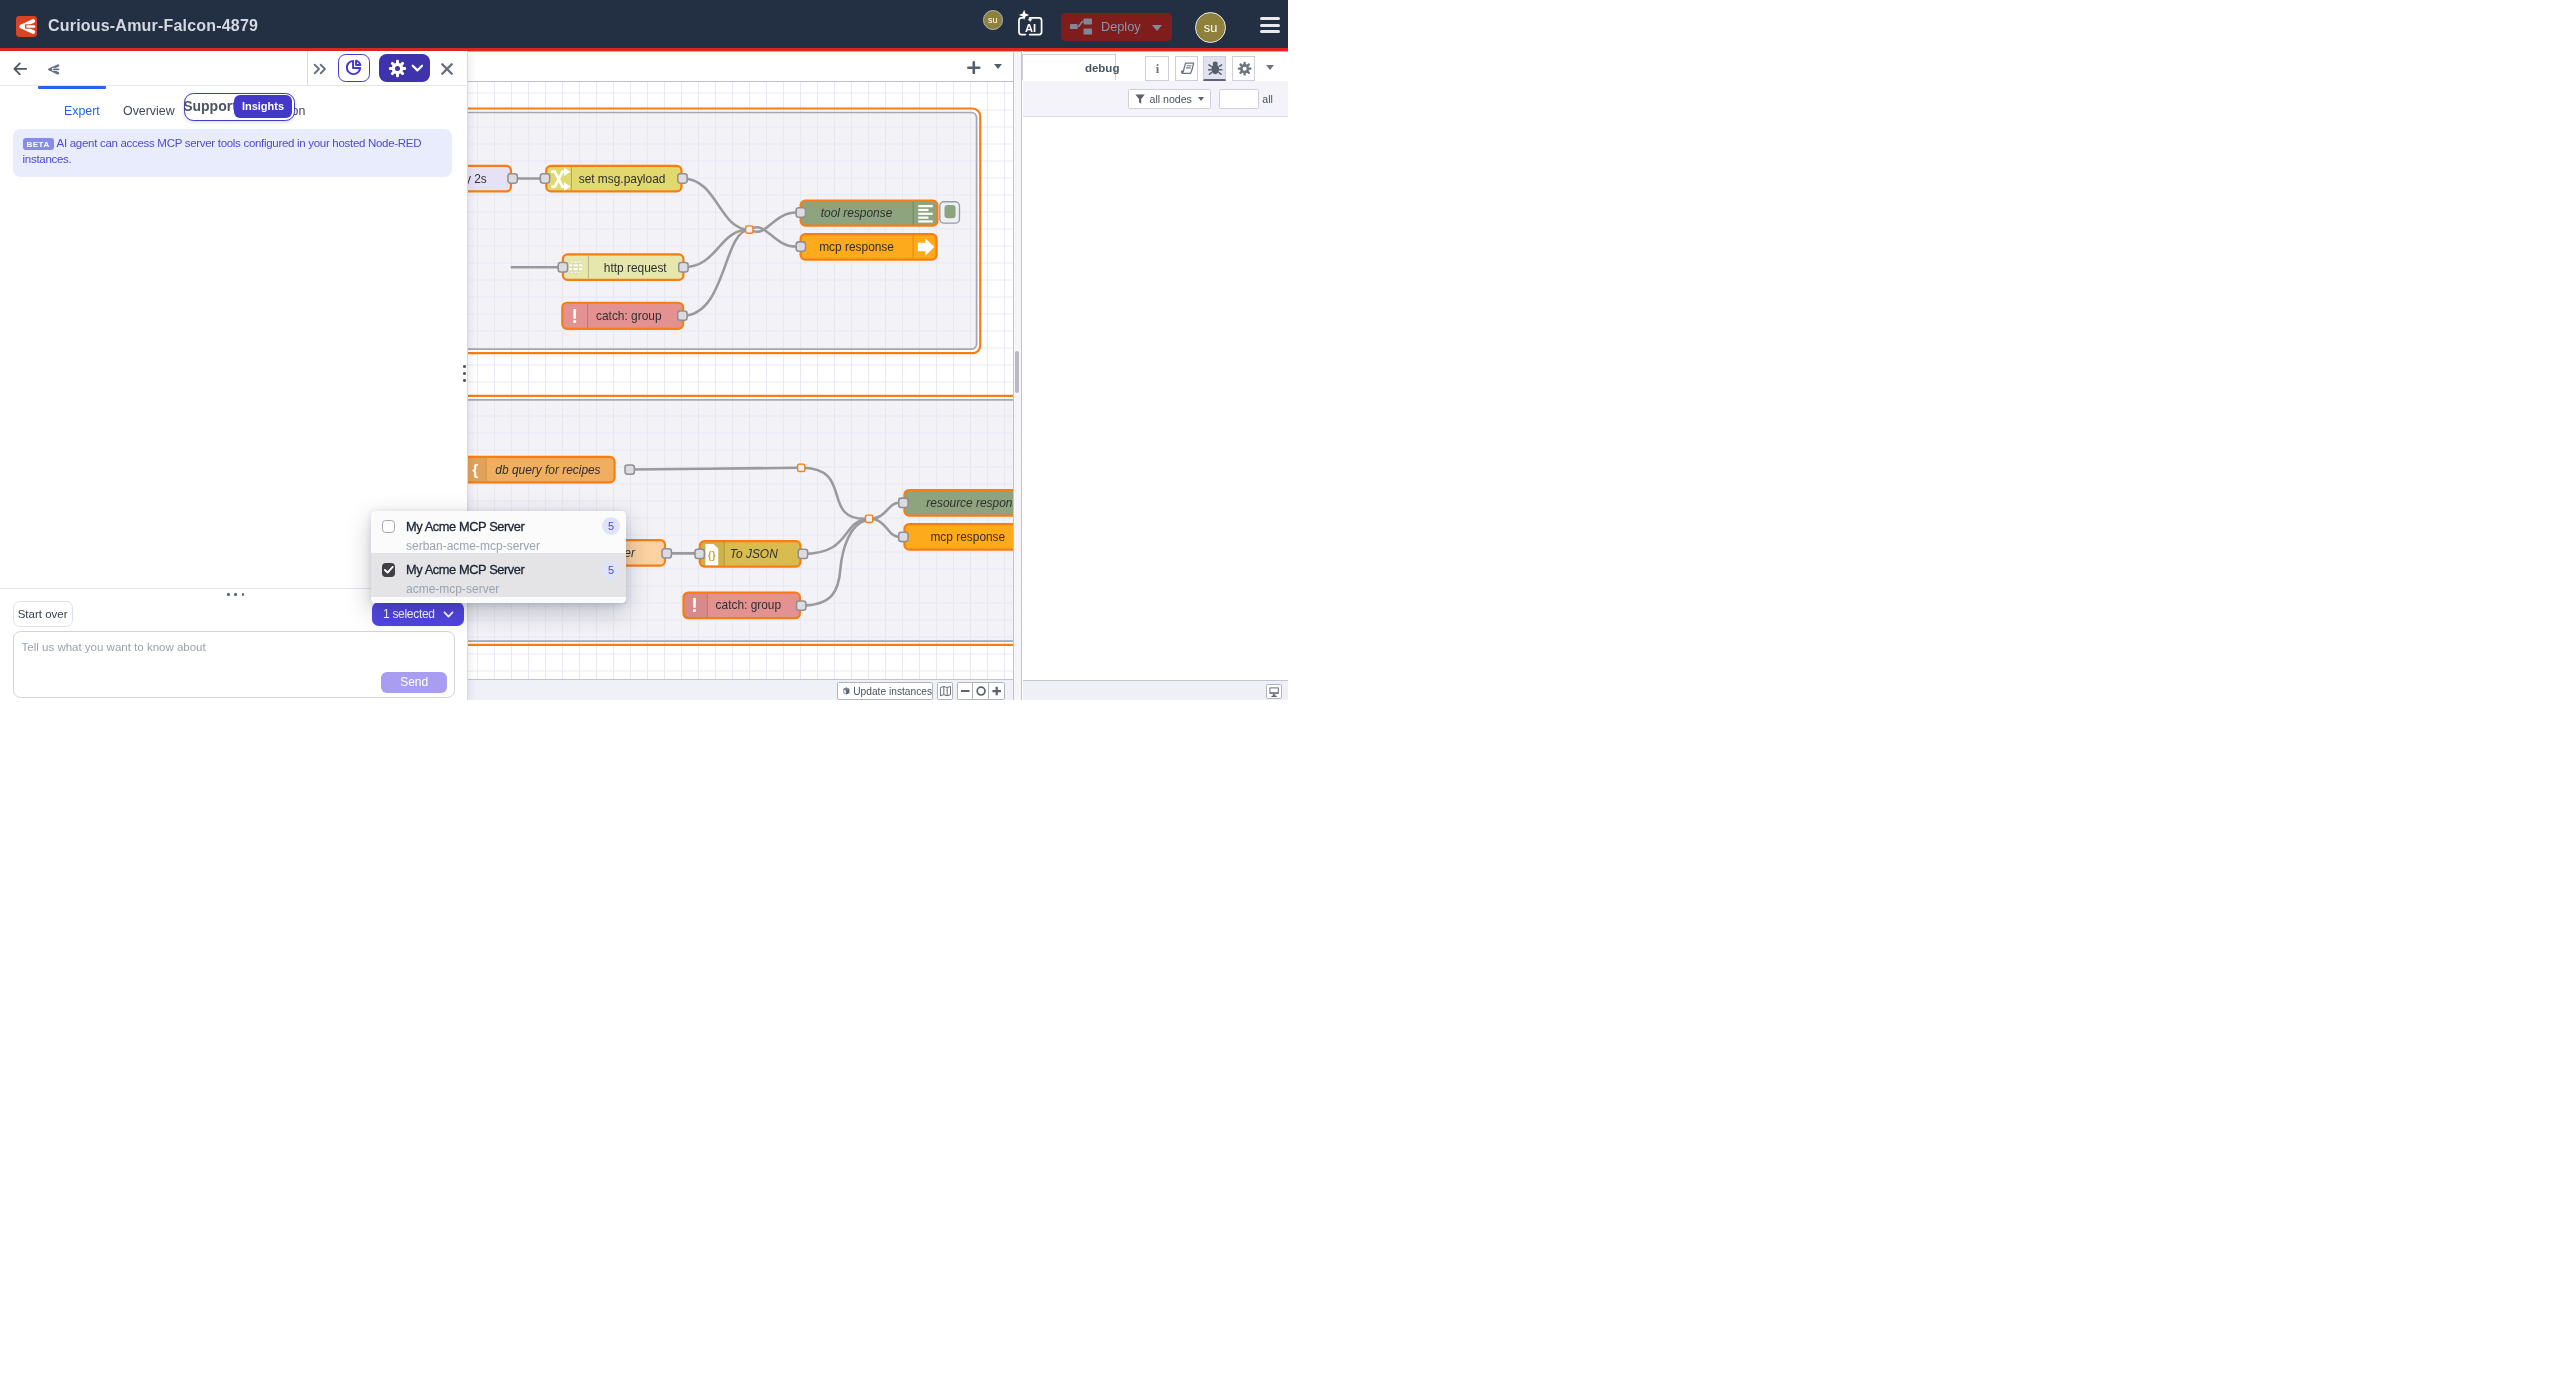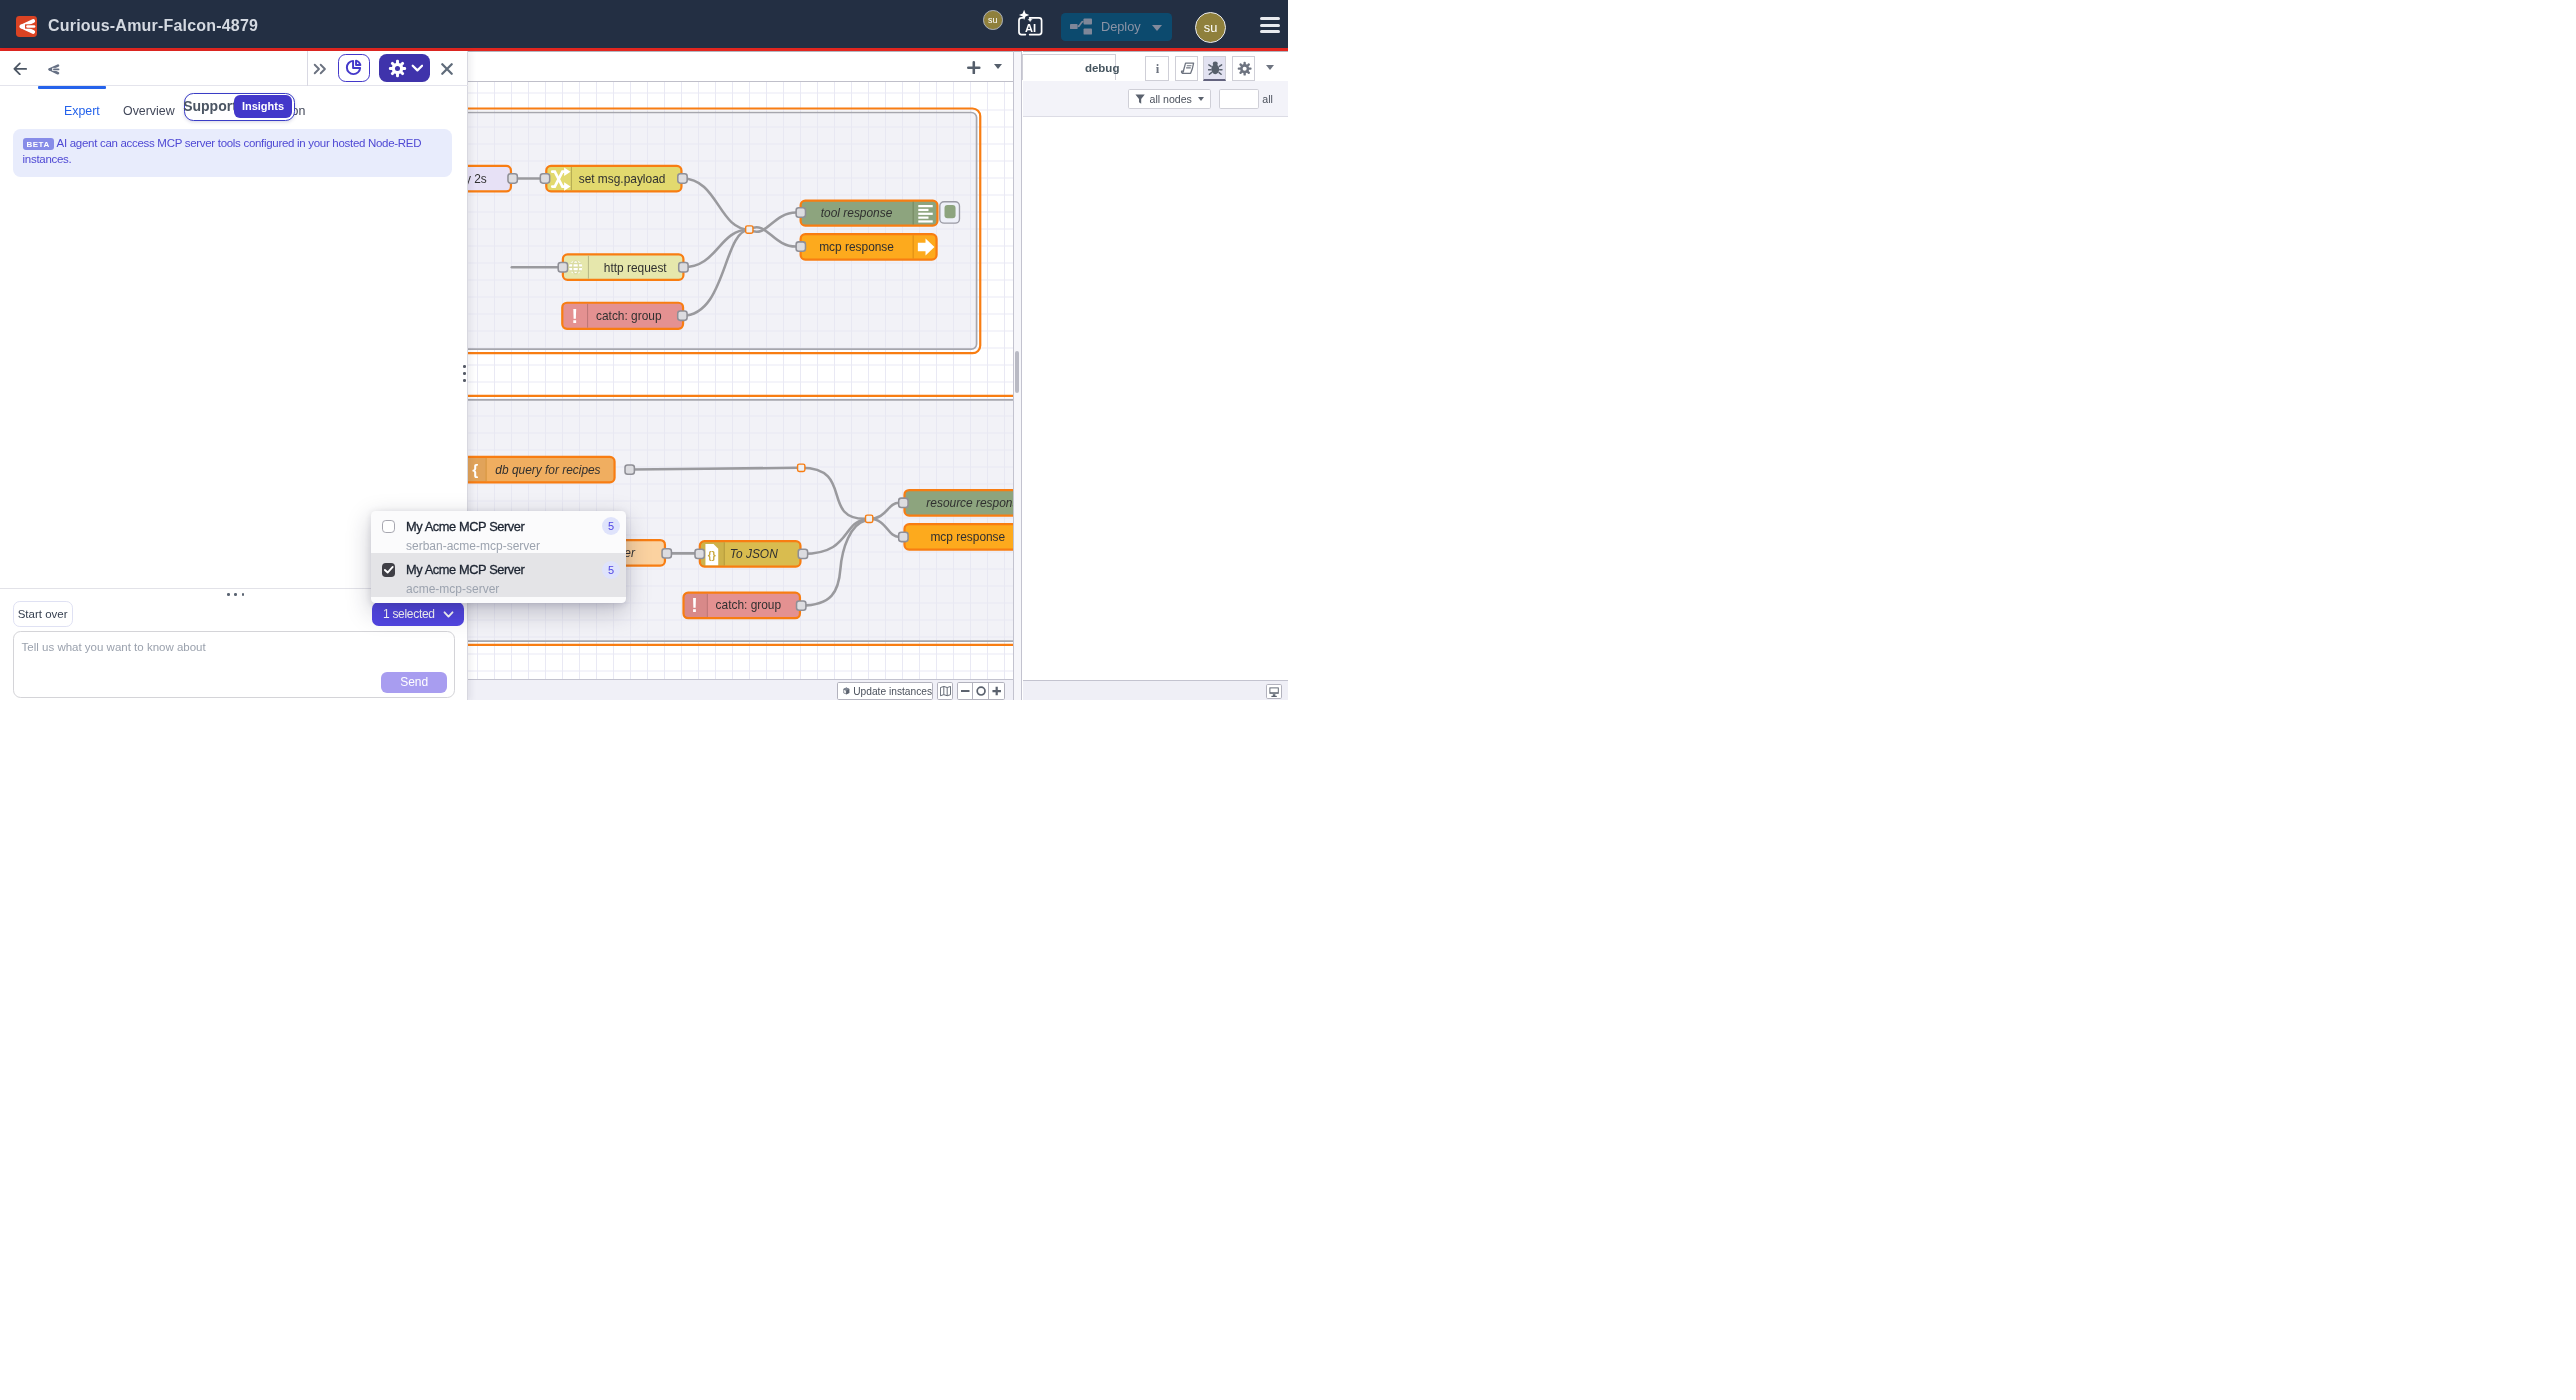--- a/index.html
+++ b/index.html
@@ -9,21 +9,21 @@
 .abs { position:absolute; }
 
 
 #header { position:absolute; left:0; top:0; width:1288px; height:48px; background:#232f43; }
 #redline { position:absolute; left:0; top:48px; width:1288px; height:3px; background:#e2261f; }
 #logo { position:absolute; left:16px; top:15.8px; width:21px; height:21px; border-radius:3.4px; background:#da4323; }
 #htitle { position:absolute; left:48px; top:17px; font-size:16px; font-weight:bold; color:#d4d9e1; letter-spacing:0.2px; }
 .hsu { position:absolute; border-radius:50%; background:#8f803c; color:#fff; display:flex; align-items:center; justify-content:center; }
 #su-small { left:983px; top:10.2px; width:19.6px; height:19.6px; font-size:9px; border:1.3px solid #aeb3bd; }
 #su-big { left:1195px; top:11.5px; width:31px; height:31px; font-size:12.8px; border:1.7px solid #e8eaee; }
-#deploy { position:absolute; left:1061px; top:12.8px; width:111px; height:28px; background:#0c4a6e; border-radius:4.3px; display:flex; align-items:center; }
+#deploy { position:absolute; left:1061px; top:12.8px; width:111px; height:28px; background:#7f1d1d; border-radius:4.3px; display:flex; align-items:center; }
 #deploy .dtext { color:#8b93a5; font-size:12.8px; margin-left:8.5px; }
 #deploy .dcaret { position:absolute; right:10.2px; top:12px; width:0; height:0; border-left:5.1px solid transparent; border-right:5.1px solid transparent; border-top:6px solid #828a9c; }
 #burger { position:absolute; left:1260px; top:17px; width:20.4px; }
 #burger div { height:3.1px; background:#e8eaee; border-radius:1.7px; margin-bottom:3.6px; }
 
 
 #lpanel { position:absolute; left:0; top:51px; width:468px; height:650px; background:#fff; border-right:0.9px solid #d8d8e0; box-shadow:2.6px 0 6px rgba(40,40,70,0.08); }
 #ltabs { position:absolute; left:0; top:0; width:468px; height:35px; border-bottom:0.9px solid #e4e4ec; }
 .ltab { position:absolute; top:11px; font-size:12.4px; color:#42485a;margin-top:42px; }
 #tab-expert { color:#2563eb; left:64px; }

